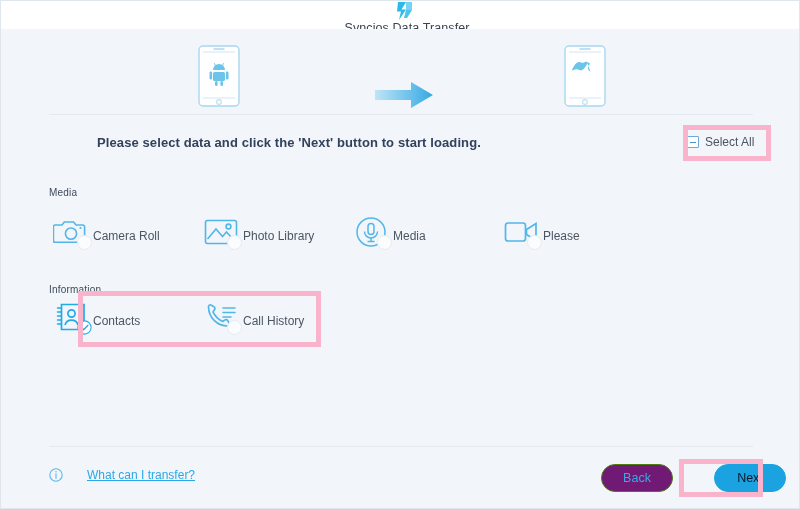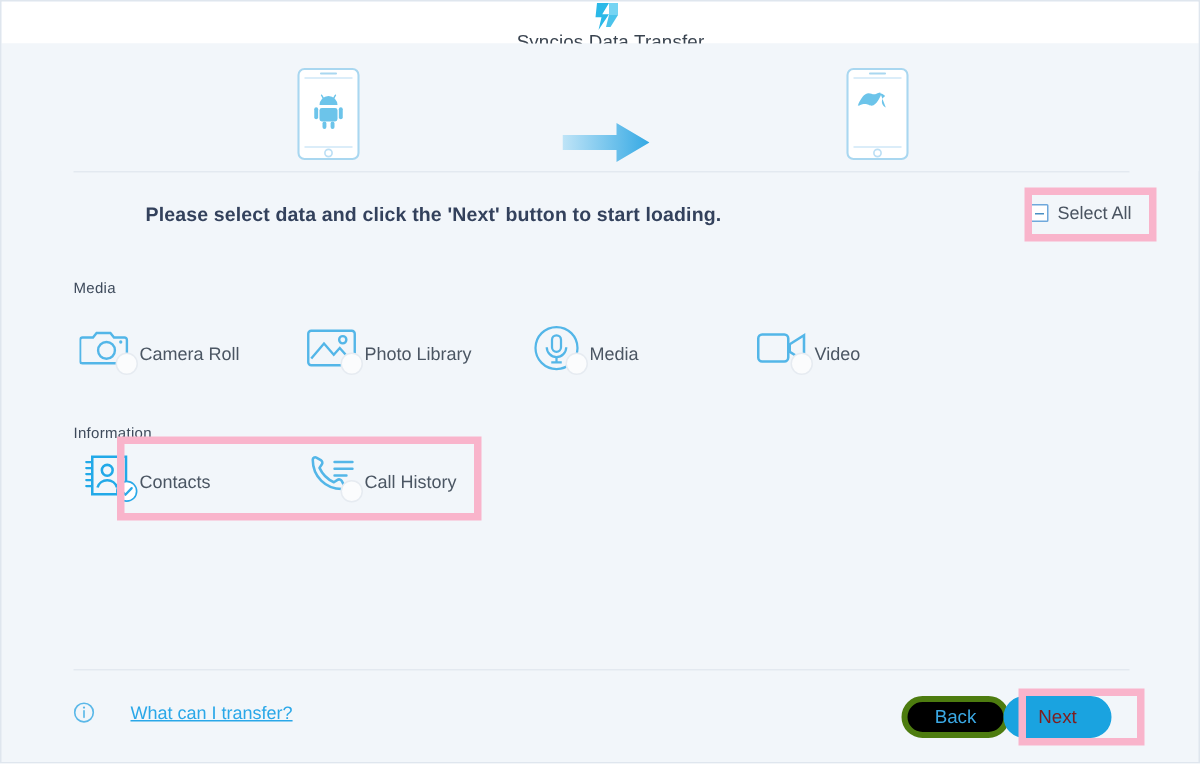--- a/index.html
+++ b/index.html
@@ -216,30 +216,30 @@
     font-size: 12.5px;
     display: flex;
     align-items: center;
     justify-content: center;
     cursor: pointer;
     white-space: nowrap;
   }
   .btn-back {
     left: 600px; top: 463px;
     width: 72px;
-    background: #000000;
-    border: 4px solid #4d7c0f;
+    background: #701a75;
+    border: 1px solid #4d7c0f;
     color: #3ba9e5;
   }
   .btn-next {
-    left: 668px; top: 463px;
+    left: 713px; top: 463px;
     width: 72px;
     background: #1aa3e0;
     border: 1px solid #1aa3e0;
-    color: #7f1d1d;
+    color: #0f172a;
   }
 
   
   .annot {
     position: absolute;
     border: 5px solid #f9b4cb;
     background: transparent;
     pointer-events: none;
   }
   .annot.select-all { left: 682px; top: 124px;  width: 88px;  height: 36px; }
@@ -391,21 +391,21 @@
     </div>
 
     <div class="tile">
       <div class="tile-icon">
         <svg width="34" height="26" viewBox="0 0 34 26" fill="none" stroke="#53b6e8" stroke-width="1.7">
           <rect x="1.5" y="4" width="20" height="18" rx="2.6"></rect>
           <path d="M22.5 10.5 L32 4.5 v17 L22.5 15.5 Z"></path>
         </svg>
         <span class="badge off"></span>
       </div>
-      <div class="tile-label">Video</div>
+      <div class="tile-label">Please</div>
     </div>
   </div>
 
   <div class="section-label info">Information</div>
 
   <div class="grid info">
 
     <div class="tile">
       <div class="tile-icon">
         <svg width="32" height="30" viewBox="0 0 32 30" fill="none" stroke="#22a9e8" stroke-width="1.7">

